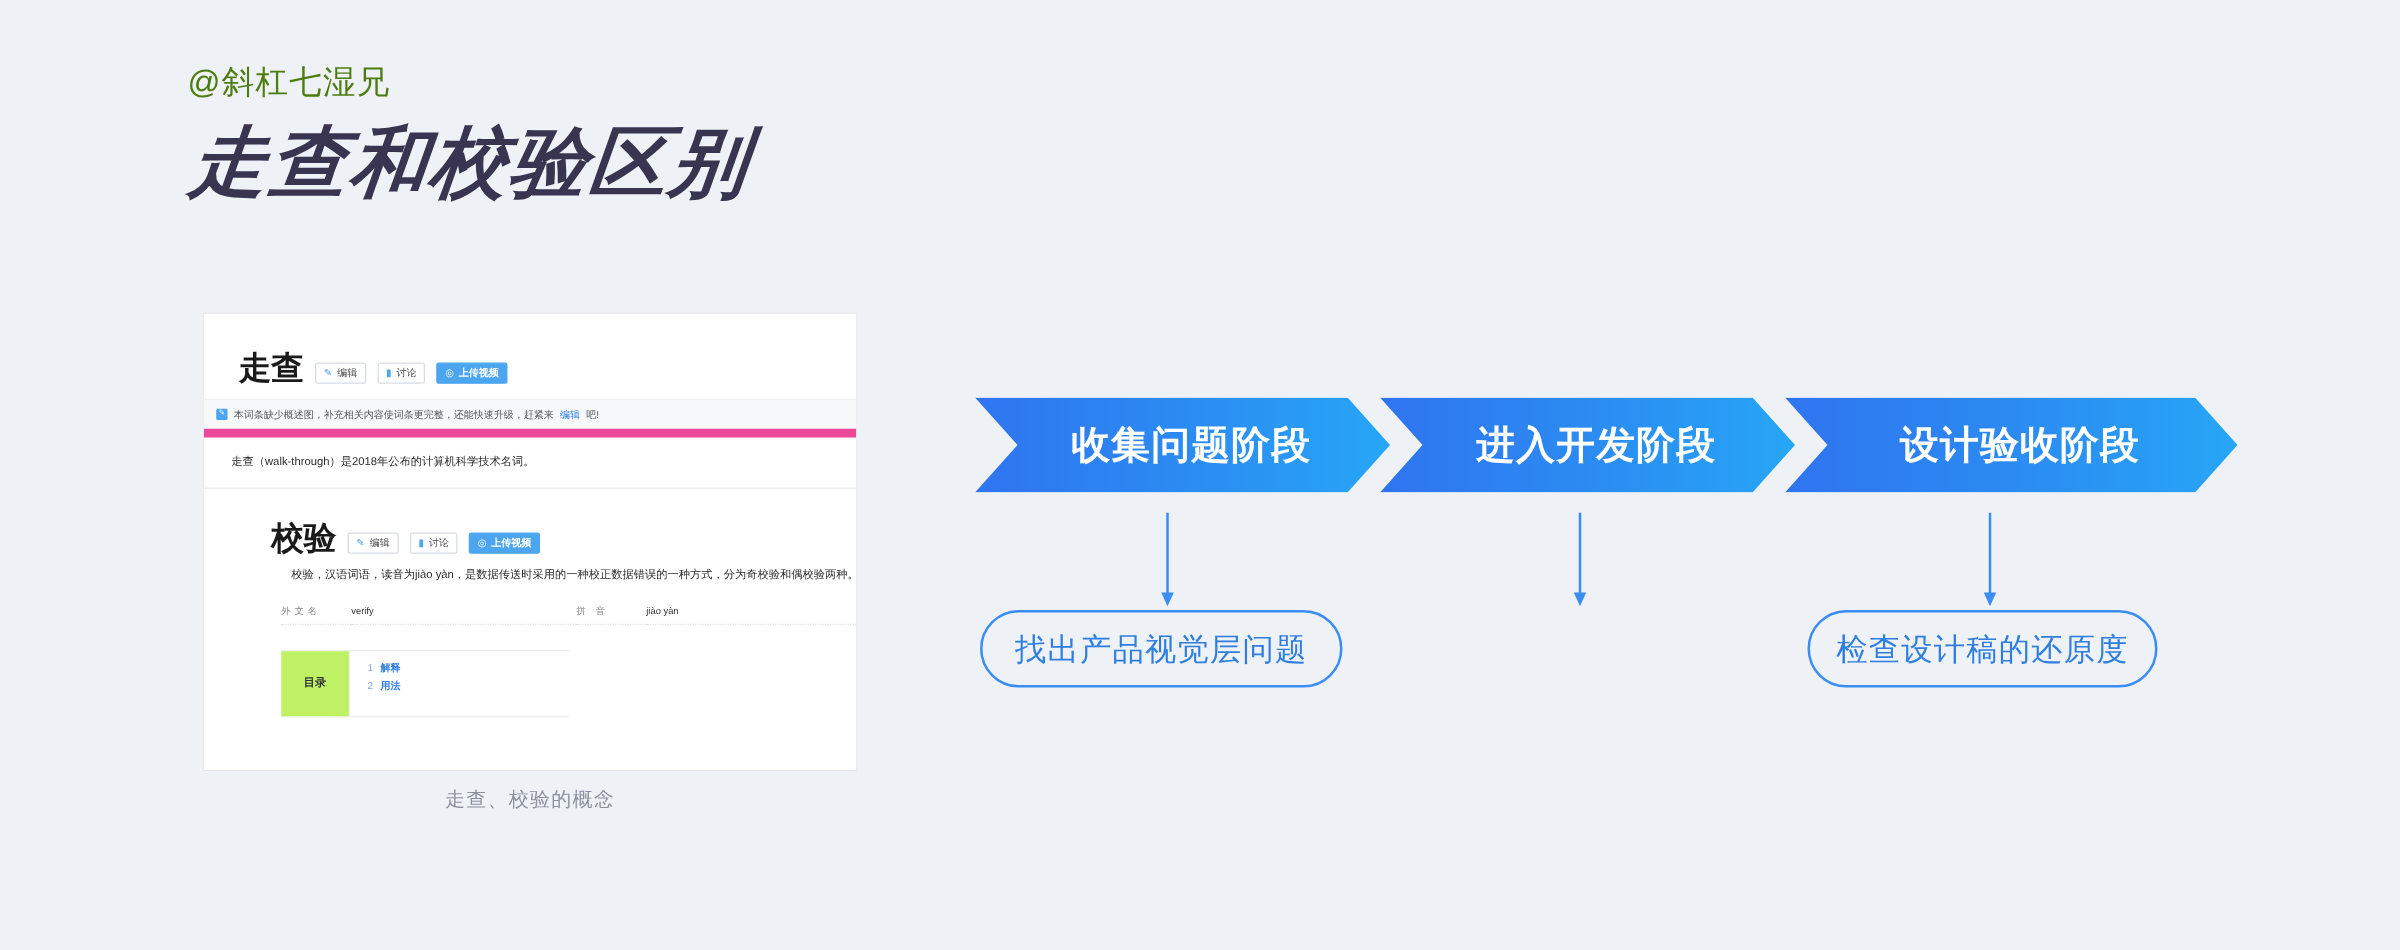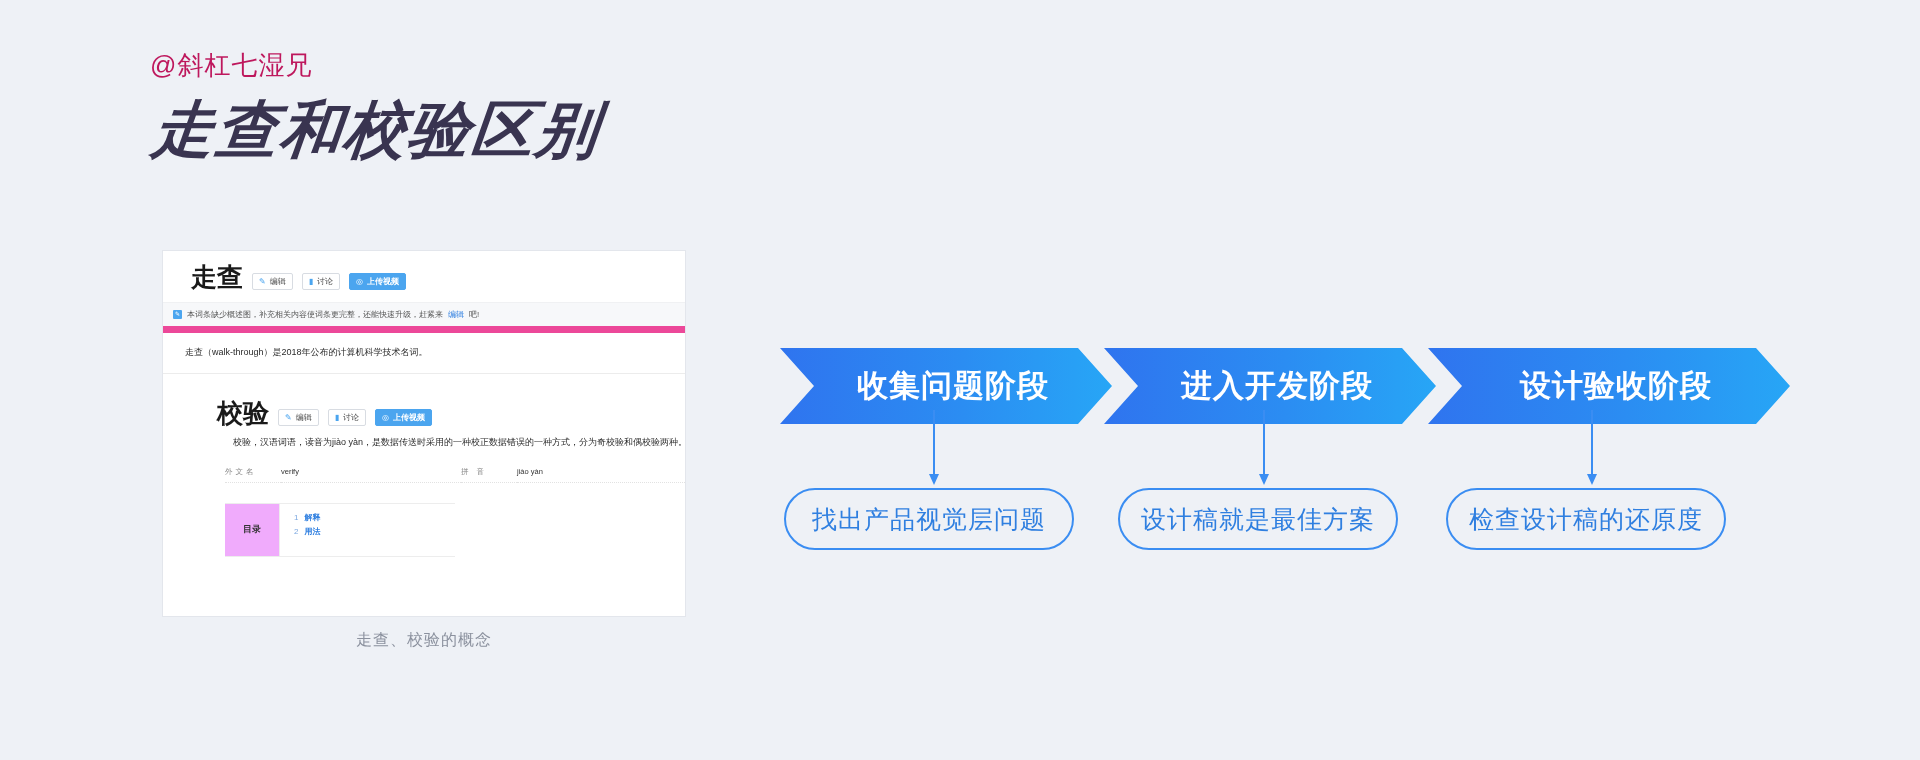--- a/index.html
+++ b/index.html
@@ -14,21 +14,21 @@
     overflow: hidden;
     position: relative;
   }
 
   
   .watermark {
     position: absolute;
     left: 150px;
     top: 48px;
     font-size: 26px;
-    color: #be185d;
+    color: #4d7c0f;
     letter-spacing: 1px;
     white-space: nowrap;
   }
 
   
   .page-title {
     position: absolute;
     left: 152px;
     top: 88px;
     font-size: 62px;
@@ -48,21 +48,21 @@
     width: 524px;
     height: 367px;
     background: #ffffff;
     border: 1px solid #e3e6ec;
     box-sizing: border-box;
     overflow: hidden;
   }
   .doc-section {
     padding: 0 22px;
   }
-  .doc-section.first { padding-top: 13px; }
+  .doc-section.first { padding-top: 30px; }
   .doc-divider {
     height: 1px;
     background: #ececec;
     margin: 14px 0 0 0;
   }
   .entry-head {
     display: flex;
     align-items: flex-end;
     gap: 9px;
     padding-left: 6px;
@@ -170,21 +170,21 @@
   .toc-wrap {
     margin: 20px 6px 0 14px;
     width: 230px;
     border-top: 1px solid #ededed;
     border-bottom: 1px solid #ededed;
     display: flex;
     min-height: 52px;
   }
   .toc-label {
     width: 54px;
-    background: #f0abfc;
+    background: #bef264;
     border-right: 1px solid #ededed;
     display: flex;
     align-items: center;
     justify-content: center;
     font-size: 9px;
     font-weight: bold;
     color: #333;
   }
   .toc-list {
     flex: 1;
@@ -244,21 +244,21 @@
     flex: none;
     width: 128px;
     height: 12px;
     margin: 0 22px;
   }
 
   
   .chev-row {
     position: absolute;
     left: 0;
-    top: 98px;
+    top: 68px;
     width: 1010px;
     height: 76px;
   }
   .chev {
     position: absolute;
     top: 0;
     height: 76px;
     background: linear-gradient(90deg, #2f74ef 0%, #2b8df2 55%, #27a6f6 100%);
     display: flex;
     align-items: center;
@@ -427,20 +427,17 @@
   </svg>
   <svg class="connector conn-3" viewBox="0 0 14 76">
     <line x1="7" y1="0" x2="7" y2="66" stroke="#3a8df2" stroke-width="2"></line>
     <polygon points="2,64 12,64 7,75" fill="#3a8df2"></polygon>
   </svg>
 
   <div class="pill-row">
     <div class="pill pill-1">
       <span>找出产品视觉层问题</span>
     </div>
-    <div class="pill pill-2">
-      <span>设计稿就是最佳方案</span>
-    </div>
     <div class="pill pill-3">
       <span>检查设计稿的还原度</span>
     </div>
   </div>
 </div>
 
 </body></html>

